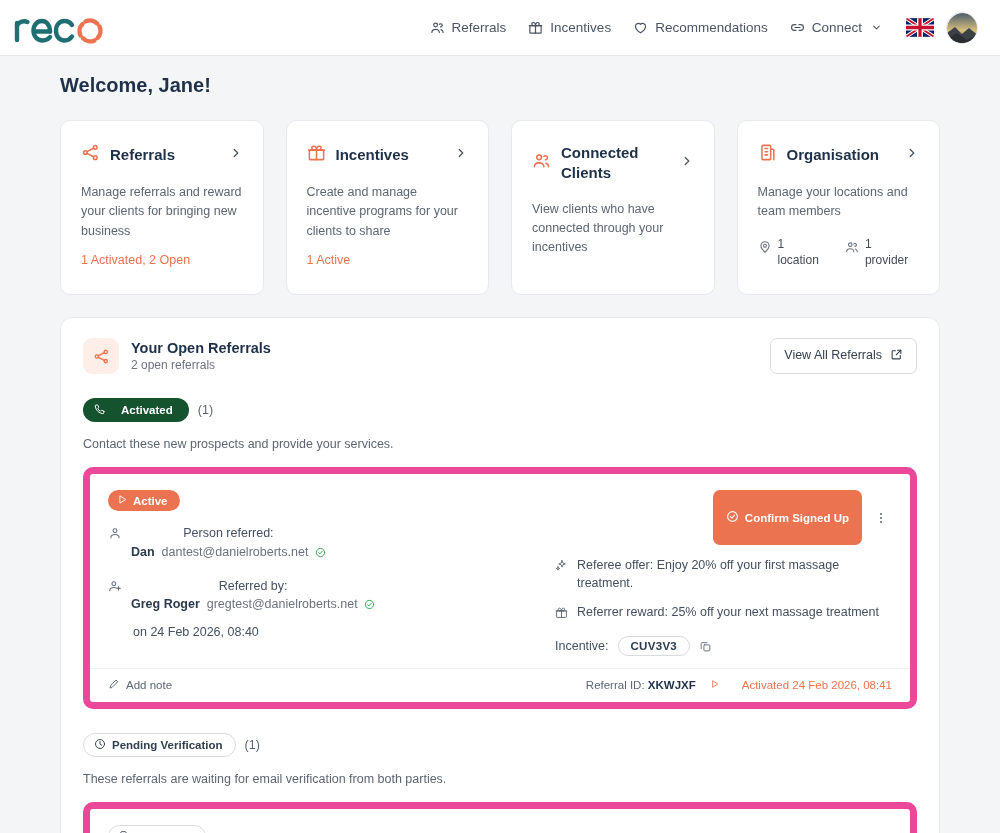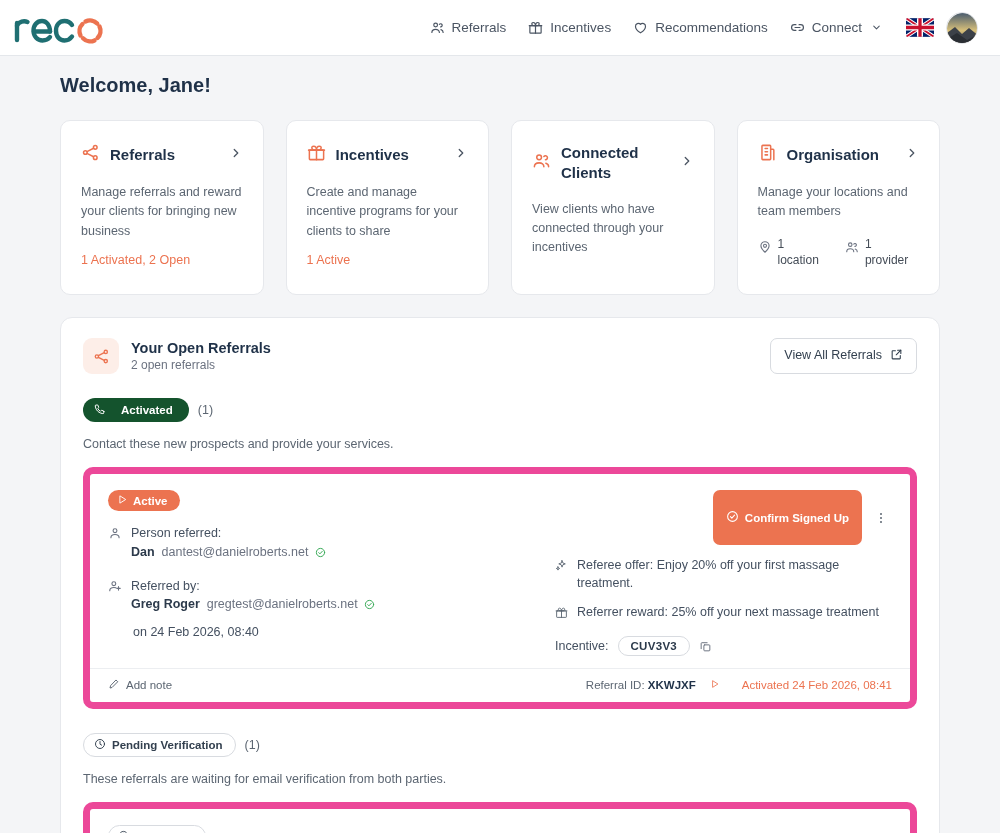--- a/index.html
+++ b/index.html
@@ -113,21 +113,21 @@
   .pill-active {
     background: #ec7350; color: #fff; border-radius: 999px;
     padding: 4px 12px 4px 9px; font-size: 11.5px; font-weight: bold;
     display: inline-flex; align-items: center; gap: 5px;
   }
   .pill-pending {
     background: #fff; color: #33404f; border: 1px solid #d8dbe0; border-radius: 999px;
     padding: 4px 12px 4px 9px; font-size: 11.5px; font-weight: bold;
     display: inline-flex; align-items: center; gap: 19px;
   }
-  .ref-line { display: flex; gap: 9px; margin-top: 13px; }
+  .ref-line { display: flex; gap: 9px; margin-top: 13px; text-align: center; }
   .ref-line svg { flex: none; margin-top: 2px; color: #6b7280; }
   .ref-line-txt { font-size: 12.5px; color: #445060; line-height: 1.5; }
   .ref-label { color: #445060; }
   .nm { font-weight: bold; color: #2c3a4b; }
   .em { color: #6b7280; }
   .verified { color: #34a853; margin-left: 3px; vertical-align: -2px; }
   .ref-date { font-size: 12.5px; color: #445060; margin-top: 9px; margin-left: 25px; }
 
   .ref-top-right { display: flex; align-items: center; justify-content: flex-end; gap: 8px; }
   .btn-confirm {

